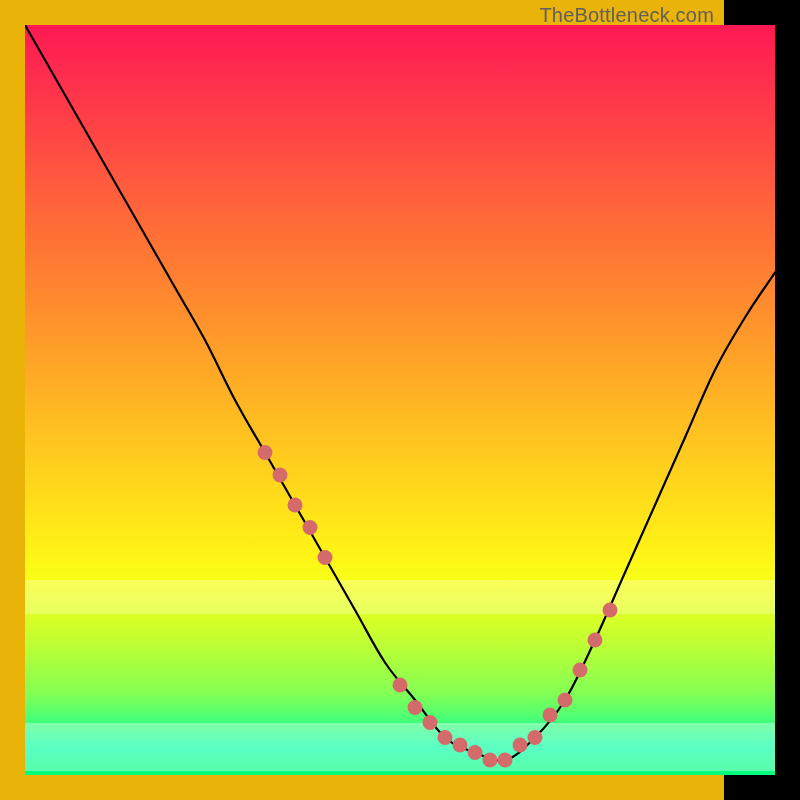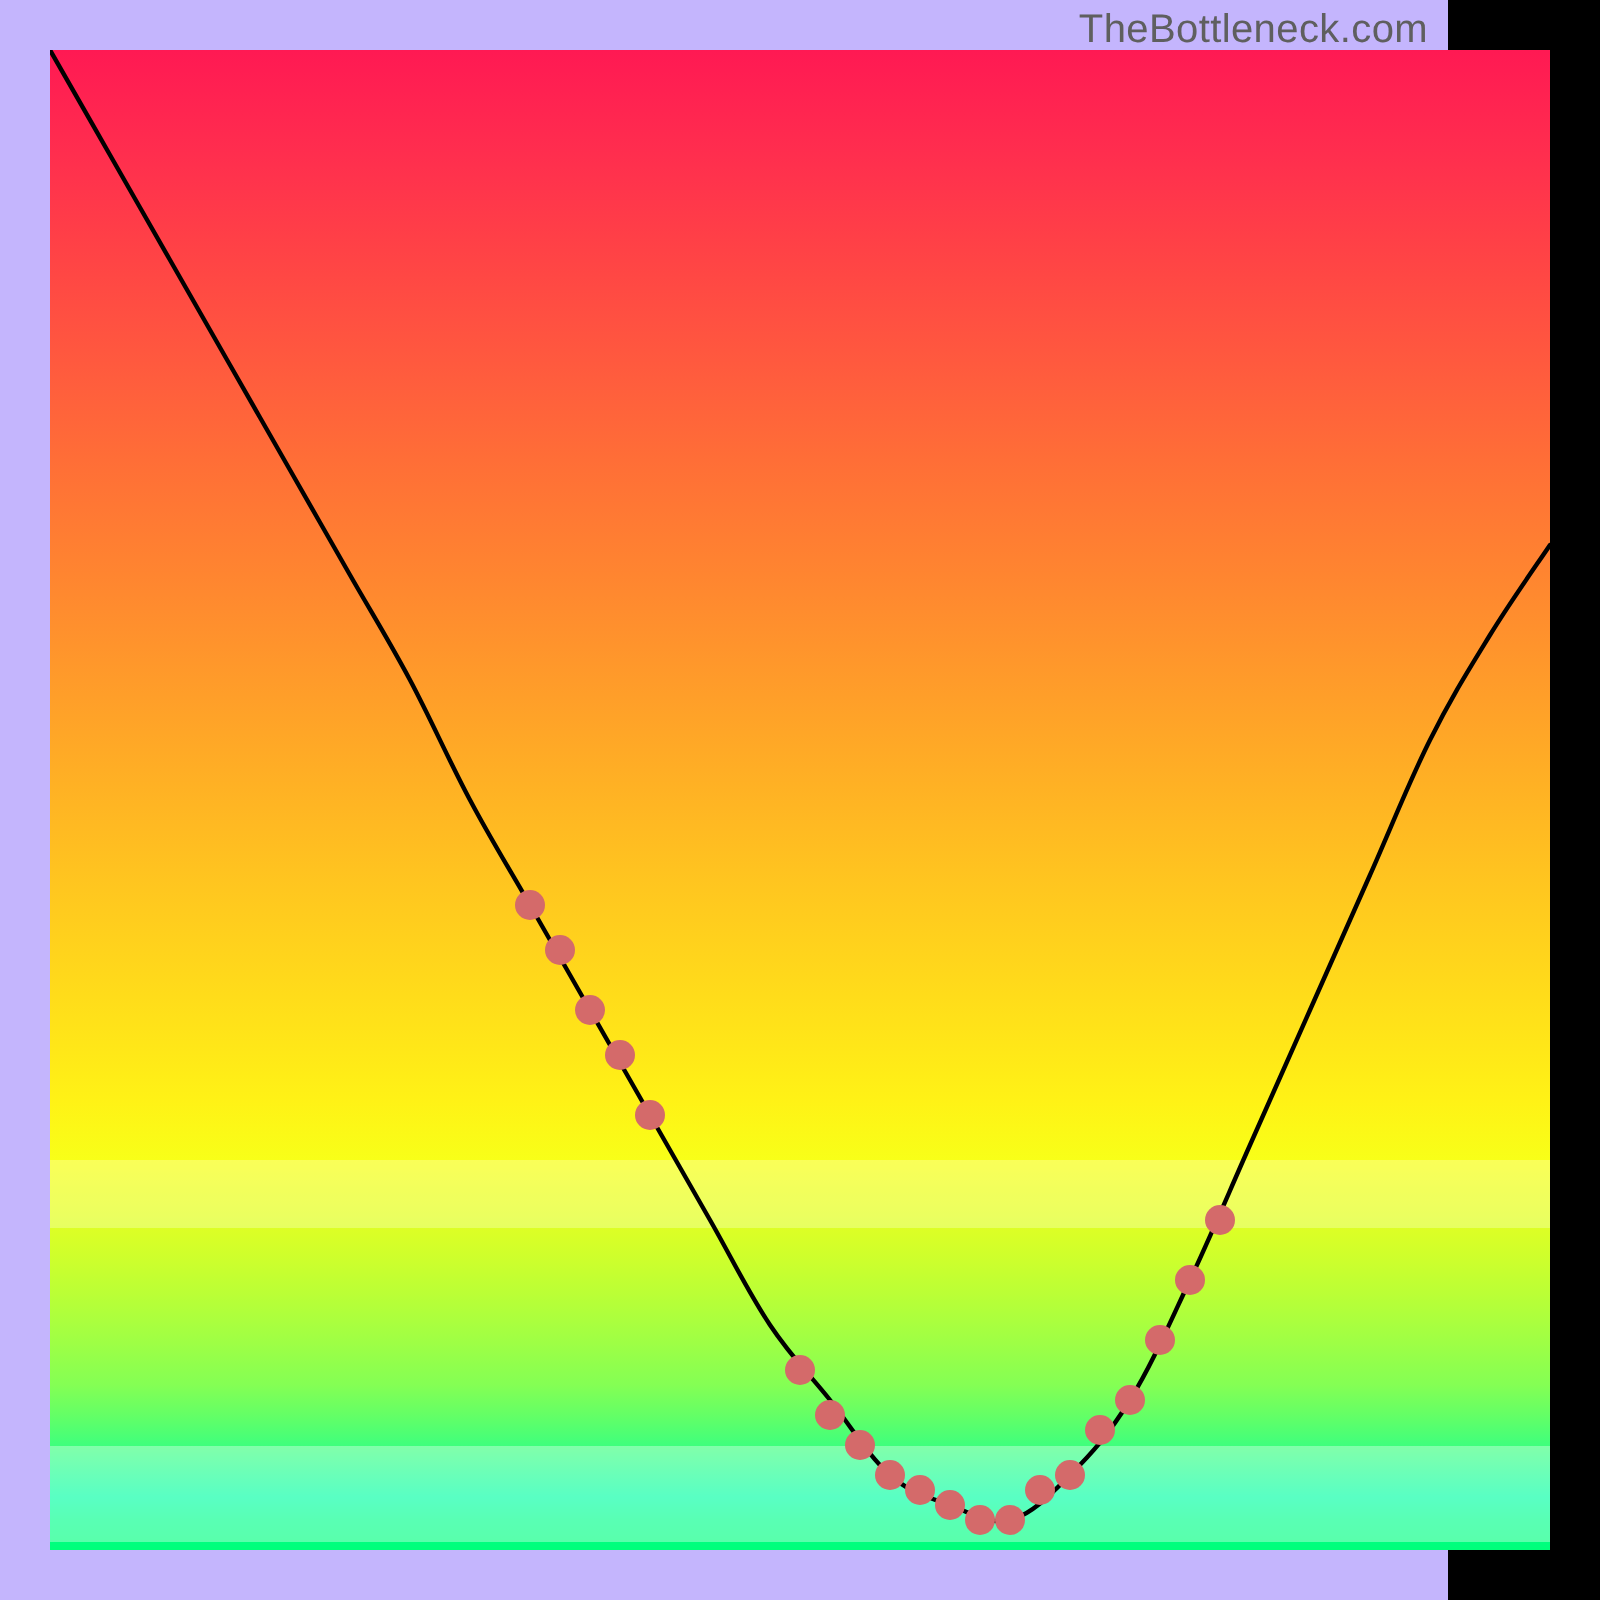--- a/index.html
+++ b/index.html
@@ -10,21 +10,21 @@
     overflow: hidden;
     background: #000;
     font-family: Arial, Helvetica, sans-serif;
   }
   .frame {
     position: absolute;
     top: 0;
     left: 0;
     width: 724px;
     height: 800px;
-    background: #c4b5fd;
+    background: #eab308;
   }
   .plot-area {
     position: absolute;
     top: 25px;
     left: 25px;
     width: 750px;
     height: 750px;
     
     background: linear-gradient(
       to bottom,

